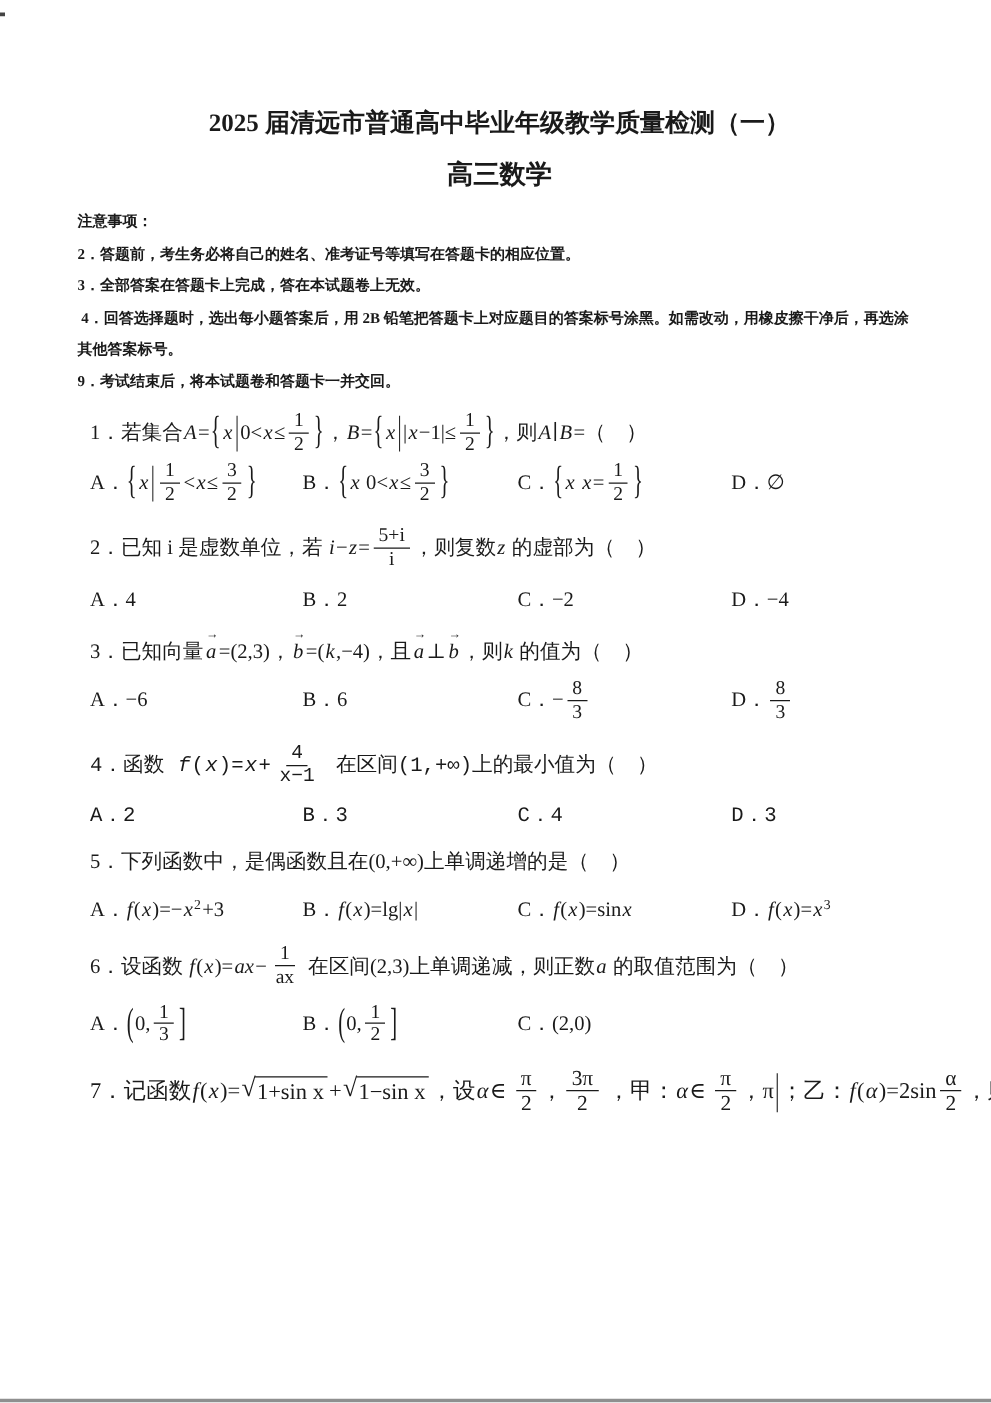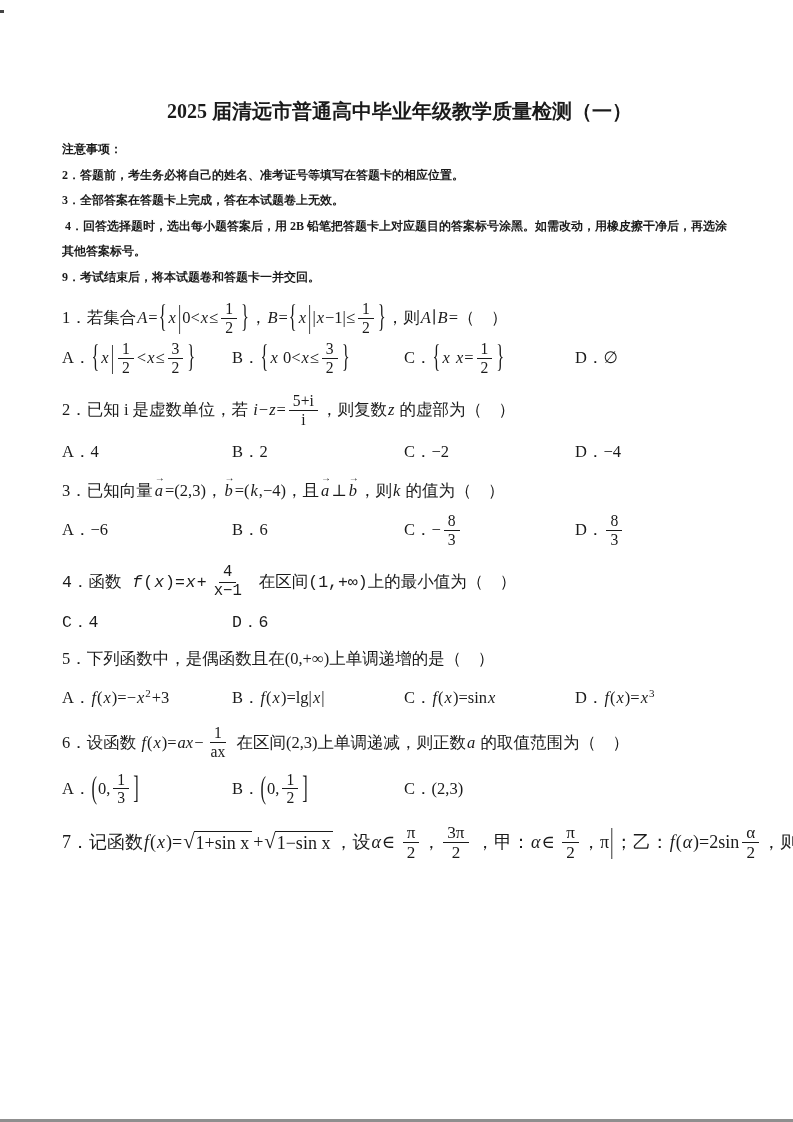--- a/index.html
+++ b/index.html
@@ -2,26 +2,26 @@
 <html><head>
 <meta charset="utf-8">
 <style>
   html,body{margin:0;padding:0;}
   body{
     width:793px;height:1122px;background:#ffffff;color:#1a1a1a;
     font-family:"Liberation Serif","DejaVu Serif",serif;
     position:relative;overflow:hidden;
   }
   .page{padding:86px 56px 0 62px;}
-  .title{font-size:20px;line-height:26px;font-weight:bold;text-align:center;margin:12px;}
+  .title{font-size:20px;line-height:26px;font-weight:bold;text-align:center;margin:0;}
   .subtitle{font-size:21px;line-height:26px;font-weight:bold;text-align:center;margin:14px 0 0 0;}
   .notices{margin-top:13px;font-weight:bold;font-size:12px;line-height:25.5px;}
   .notice{white-space:pre-wrap;}
   .questions{font-weight:normal;}
-  .q{margin:0;}
+  .q{margin:10px;}
   .stem{display:flex;align-items:center;white-space:pre;font-size:16.5px;min-height:26px;}
   .tight{font-size:18px;}
   .opts{display:grid;grid-template-columns:170px 172px 171px 1fr;align-items:center;}
   .opt{display:flex;align-items:center;white-space:pre;font-size:16.5px;min-height:24px;}
   
   .mt{}
   .mv{font-style:italic;padding:0 1px;}
   .frac{display:inline-flex;flex-direction:column;align-items:center;text-align:center;
         margin:0 3px;line-height:1.12;font-size:0.95em;}
   .frac .num{padding:0 4px;border-bottom:1.3px solid #1a1a1a;}
@@ -37,20 +37,21 @@
   .sup{font-size:11px;font-style:normal;position:relative;top:-6px;margin-left:1px;}
   .bottom-line{position:absolute;left:0;bottom:0;width:100%;height:3px;background:#8f8f8f;}
   .edge-mark{position:absolute;left:0;top:10px;width:4px;height:3px;background:#444;}
 </style>
 </head>
 <body>
 
 <div class="page">
 
   <h1 class="title">2025 届清远市普通高中毕业年级教学质量检测（一）</h1>
+  <h2 class="subtitle">高三数学</h2>
 
   <div class="notices">
     <div class="notice">注意事项：</div>
     <div class="notice">2．答题前，考生务必将自己的姓名、准考证号等填写在答题卡的相应位置。</div>
     <div class="notice">3．全部答案在答题卡上完成，答在本试题卷上无效。</div>
     <div class="notice"> 4．回答选择题时，选出每小题答案后，用 2B 铅笔把答题卡上对应题目的答案标号涂黑。如需改动，用橡皮擦干净后，再选涂其他答案标号。</div>
     <div class="notice">9．考试结束后，将本试题卷和答题卡一并交回。</div>
   </div>
 
   <div class="questions">
@@ -81,41 +82,43 @@
         <div class="opt"><span class="mt">A．−6</span></div>
         <div class="opt"><span class="mt">B．6</span></div>
         <div class="opt"><span class="mt">C．−</span><span class="frac"><span class="num">8</span><span class="den">3</span></span></div>
         <div class="opt"><span class="mt">D．</span><span class="frac"><span class="num">8</span><span class="den">3</span></span></div>
       </div>
     </div>
 
     <div class="q" style="margin-top:16px;font-family:Liberation Mono, monospace;">
       <div class="stem"><span class="mt">4．函数 </span><span class="mv">f</span><span class="mt">(</span><span class="mv">x</span><span class="mt">)=</span><span class="mv">x</span><span class="mt">+</span><span class="frac"><span class="num">4</span><span class="den">x−1</span></span><span class="mt"> 在区间</span><span class="mt">(1,+∞)</span><span class="mt">上的最小值为（　）</span></div>
       <div class="opts" style="margin-top:10px;">
+        <div class="opt"><span class="mt">A．2</span></div>
+        <div class="opt"><span class="mt">B．3</span></div>
         <div class="opt"><span class="mt">C．4</span></div>
-        <div class="opt"><span class="mt">D．6</span></div>
+        <div class="opt"><span class="mt">D．3</span></div>
       </div>
     </div>
 
     <div class="q" style="margin-top:12px;">
       <div class="stem"><span class="mt">5．下列函数中，是偶函数且在</span><span class="mt">(0,+∞)</span><span class="mt">上单调递增的是（　）</span></div>
       <div class="opts" style="margin-top:14px;">
         <div class="opt"><span class="mt">A．</span><span class="mv">f</span><span class="mt">(</span><span class="mv">x</span><span class="mt">)=−</span><span class="mv">x<span class="sup">2</span></span><span class="mt">+3</span></div>
         <div class="opt"><span class="mt">B．</span><span class="mv">f</span><span class="mt">(</span><span class="mv">x</span><span class="mt">)=lg|</span><span class="mv">x</span><span class="mt">|</span></div>
         <div class="opt"><span class="mt">C．</span><span class="mv">f</span><span class="mt">(</span><span class="mv">x</span><span class="mt">)=sin</span><span class="mv">x</span></div>
         <div class="opt"><span class="mt">D．</span><span class="mv">f</span><span class="mt">(</span><span class="mv">x</span><span class="mt">)=</span><span class="mv">x<span class="sup">3</span></span></div>
       </div>
     </div>
 
     <div class="q" style="margin-top:14px;">
       <div class="stem"><span class="mt">6．设函数 </span><span class="mv">f</span><span class="mt">(</span><span class="mv">x</span><span class="mt">)=</span><span class="mv">ax</span><span class="mt">−</span><span class="frac"><span class="num">1</span><span class="den">ax</span></span><span class="mt"> 在区间</span><span class="mt">(2,3)</span><span class="mt">上单调递减，则正数</span><span class="mv">a</span><span class="mt"> 的取值范围为（　）</span></div>
       <div class="opts" style="margin-top:10px;">
         <div class="opt"><span class="mt">A．</span><span class="big">(</span><span class="mt">0,</span><span class="frac"><span class="num">1</span><span class="den">3</span></span><span class="big">]</span></div>
         <div class="opt"><span class="mt">B．</span><span class="big">(</span><span class="mt">0,</span><span class="frac"><span class="num">1</span><span class="den">2</span></span><span class="big">]</span></div>
-        <div class="opt"><span class="mt">C．(2,3)</span></div>
+        <div class="opt"><span class="mt">C．(2,0)</span></div>
       </div>
     </div>
 
     <div class="q" style="margin-top:16px;">
       <div class="stem tight"><span class="mt">7．记函数</span><span class="mv">f</span><span class="mt">(</span><span class="mv">x</span><span class="mt">)=</span><span class="sqrt"><span class="sign">√</span><span class="sbody">1+sin x</span></span><span class="mt">+</span><span class="sqrt"><span class="sign">√</span><span class="sbody">1−sin x</span></span><span class="mt">，设</span><span class="mv">α</span><span class="mt">∈ </span><span class="frac"><span class="num">π</span><span class="den">2</span></span><span class="mt">，</span><span class="frac"><span class="num">3π</span><span class="den">2</span></span><span class="mt"> ，甲：</span><span class="mv">α</span><span class="mt">∈ </span><span class="frac"><span class="num">π</span><span class="den">2</span></span><span class="mt">，π</span><span class="big">|</span><span class="mt">；乙：</span><span class="mv">f</span><span class="mt">(</span><span class="mv">α</span><span class="mt">)=2sin</span><span class="frac"><span class="num">α</span><span class="den">2</span></span><span class="mt">，则甲是</span></div>
     </div>
 
   </div>
 </div>
 

